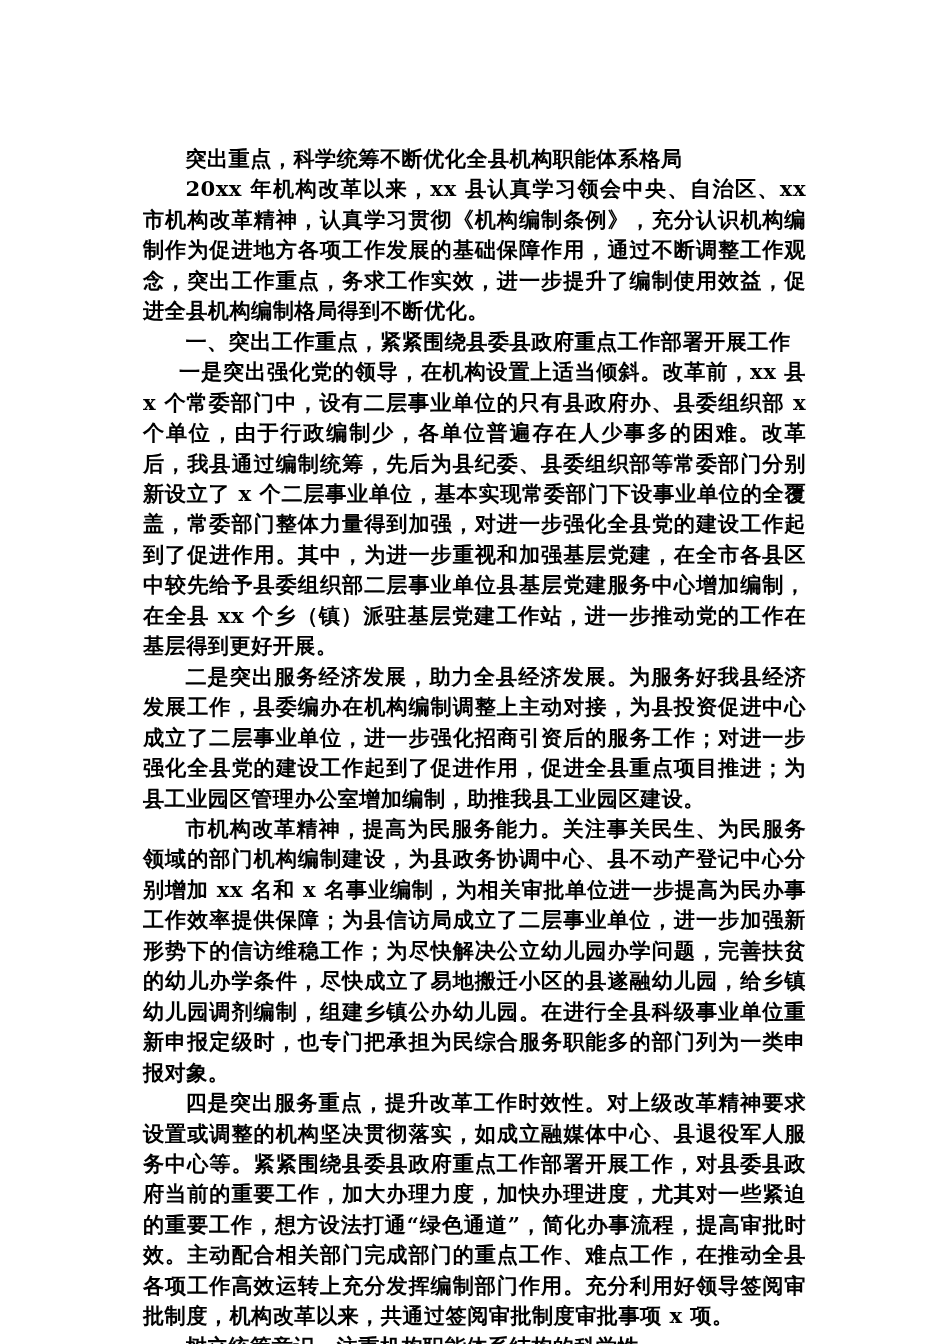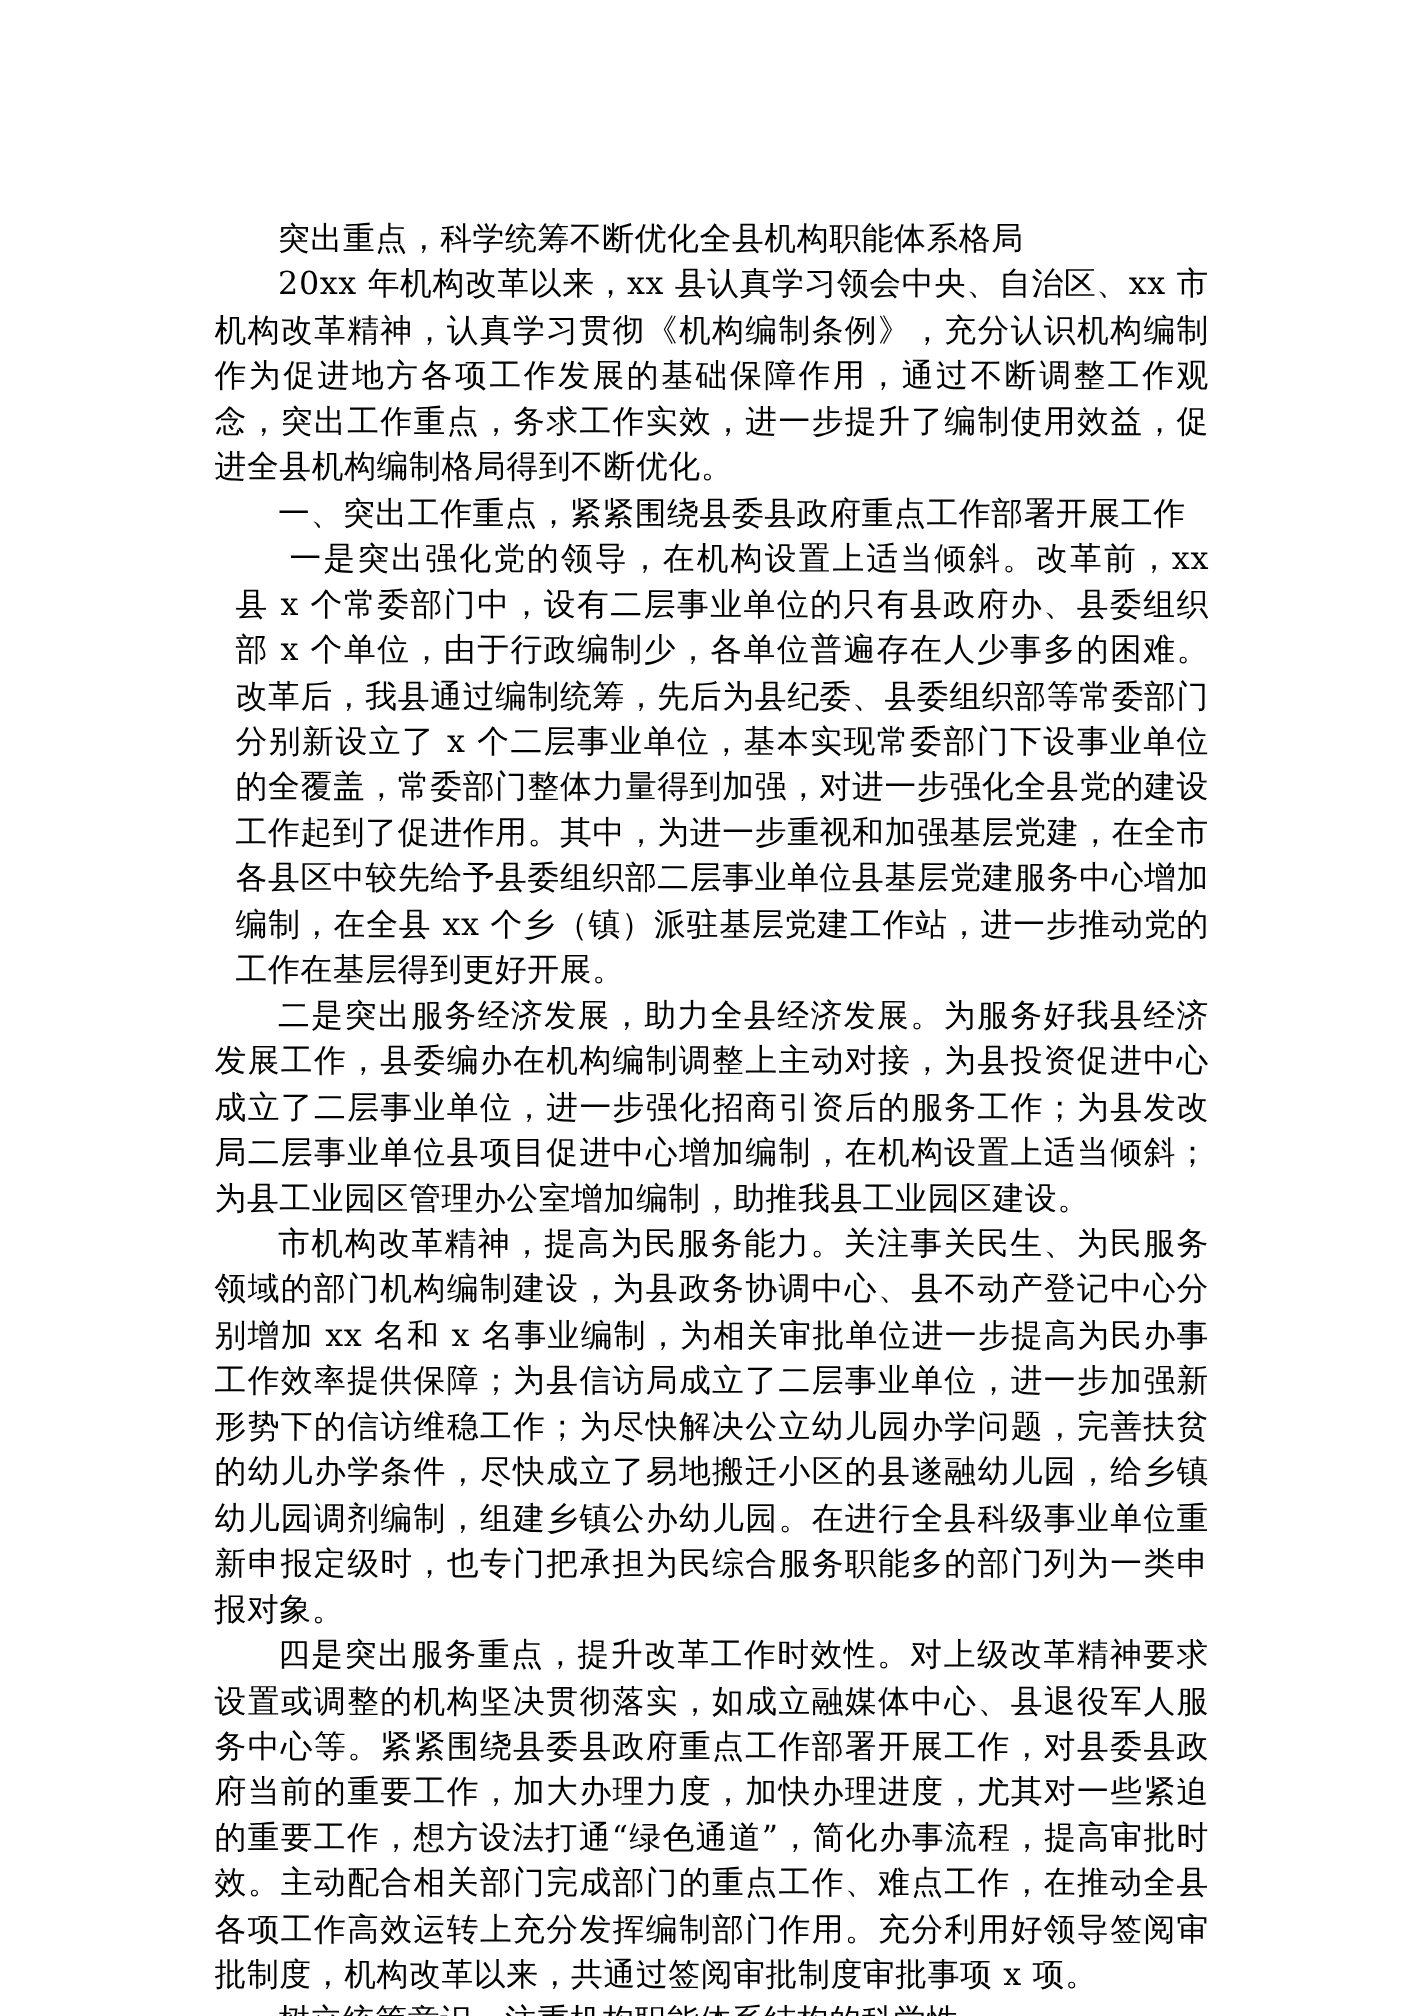--- a/index.html
+++ b/index.html
@@ -12,20 +12,21 @@
     height: 1344px;
     overflow: hidden;
     font-family: "DejaVu Serif", "Liberation Serif", serif;
   }
   .page {
     position: relative;
     width: 950px;
     height: 1214px;
     background: #ffffff;
     box-sizing: border-box;
+    font-weight: bold;
   }
   .doc-body {
     position: absolute;
     left: 143px;
     top: 144px;
     width: 663px;
   }
   .para {
     margin: 0;
     padding: 0;
@@ -38,31 +39,30 @@
     text-indent: 2em;
     letter-spacing: 0.02em;
     word-break: break-all;
     -webkit-font-smoothing: none;
   }
   .para.heading {
     text-indent: 2em;
   }
   .para.tight {
     text-indent: 1.7em;
-    margin-left: 14px;
   }
 </style>
 </head>
 <body>
 
 <div class="page">
   <div class="doc-body">
     <p class="para heading">突出重点，科学统筹不断优化全县机构职能体系格局</p>
     <p class="para">20xx 年机构改革以来，xx 县认真学习领会中央、自治区、xx 市机构改革精神，认真学习贯彻《机构编制条例》，充分认识机构编制作为促进地方各项工作发展的基础保障作用，通过不断调整工作观念，突出工作重点，务求工作实效，进一步提升了编制使用效益，促进全县机构编制格局得到不断优化。</p>
     <p class="para heading">一、突出工作重点，紧紧围绕县委县政府重点工作部署开展工作</p>
     <p class="para tight">一是突出强化党的领导，在机构设置上适当倾斜。改革前，xx 县 x 个常委部门中，设有二层事业单位的只有县政府办、县委组织部 x 个单位，由于行政编制少，各单位普遍存在人少事多的困难。改革后，我县通过编制统筹，先后为县纪委、县委组织部等常委部门分别新设立了 x 个二层事业单位，基本实现常委部门下设事业单位的全覆盖，常委部门整体力量得到加强，对进一步强化全县党的建设工作起到了促进作用。其中，为进一步重视和加强基层党建，在全市各县区中较先给予县委组织部二层事业单位县基层党建服务中心增加编制，在全县 xx 个乡（镇）派驻基层党建工作站，进一步推动党的工作在基层得到更好开展。</p>
-    <p class="para">二是突出服务经济发展，助力全县经济发展。为服务好我县经济发展工作，县委编办在机构编制调整上主动对接，为县投资促进中心成立了二层事业单位，进一步强化招商引资后的服务工作；为县发改局二层事业单位县项目促进中心增加编制，在机构设置上适当倾斜；为县工业园区管理办公室增加编制，助推我县工业园区建设。</p>
+    <p class="para">二是突出服务经济发展，助力全县经济发展。为服务好我县经济发展工作，县委编办在机构编制调整上主动对接，为县投资促进中心成立了二层事业单位，进一步强化招商引资后的服务工作；对进一步强化全县党的建设工作起到了促进作用，促进全县重点项目推进；为县工业园区管理办公室增加编制，助推我县工业园区建设。</p>
     <p class="para">市机构改革精神，提高为民服务能力。关注事关民生、为民服务领域的部门机构编制建设，为县政务协调中心、县不动产登记中心分别增加 xx 名和 x 名事业编制，为相关审批单位进一步提高为民办事工作效率提供保障；为县信访局成立了二层事业单位，进一步加强新形势下的信访维稳工作；为尽快解决公立幼儿园办学问题，完善扶贫的幼儿办学条件，尽快成立了易地搬迁小区的县遂融幼儿园，给乡镇幼儿园调剂编制，组建乡镇公办幼儿园。在进行全县科级事业单位重新申报定级时，也专门把承担为民综合服务职能多的部门列为一类申报对象。</p>
     <p class="para">四是突出服务重点，提升改革工作时效性。对上级改革精神要求设置或调整的机构坚决贯彻落实，如成立融媒体中心、县退役军人服务中心等。紧紧围绕县委县政府重点工作部署开展工作，对县委县政府当前的重要工作，加大办理力度，加快办理进度，尤其对一些紧迫的重要工作，想方设法打通“绿色通道”，简化办事流程，提高审批时效。主动配合相关部门完成部门的重点工作、难点工作，在推动全县各项工作高效运转上充分发挥编制部门作用。充分利用好领导签阅审批制度，机构改革以来，共通过签阅审批制度审批事项 x 项。</p>
     <p class="para heading">树立统筹意识，注重机构职能体系结构的科学性</p>
 
   </div>
 </div>
 
 </body></html>

